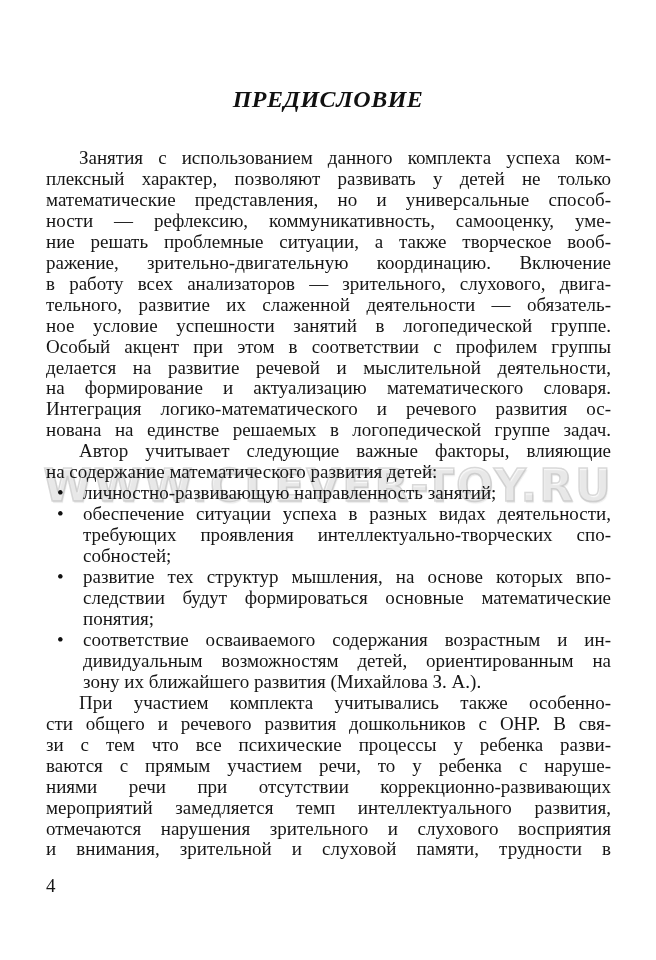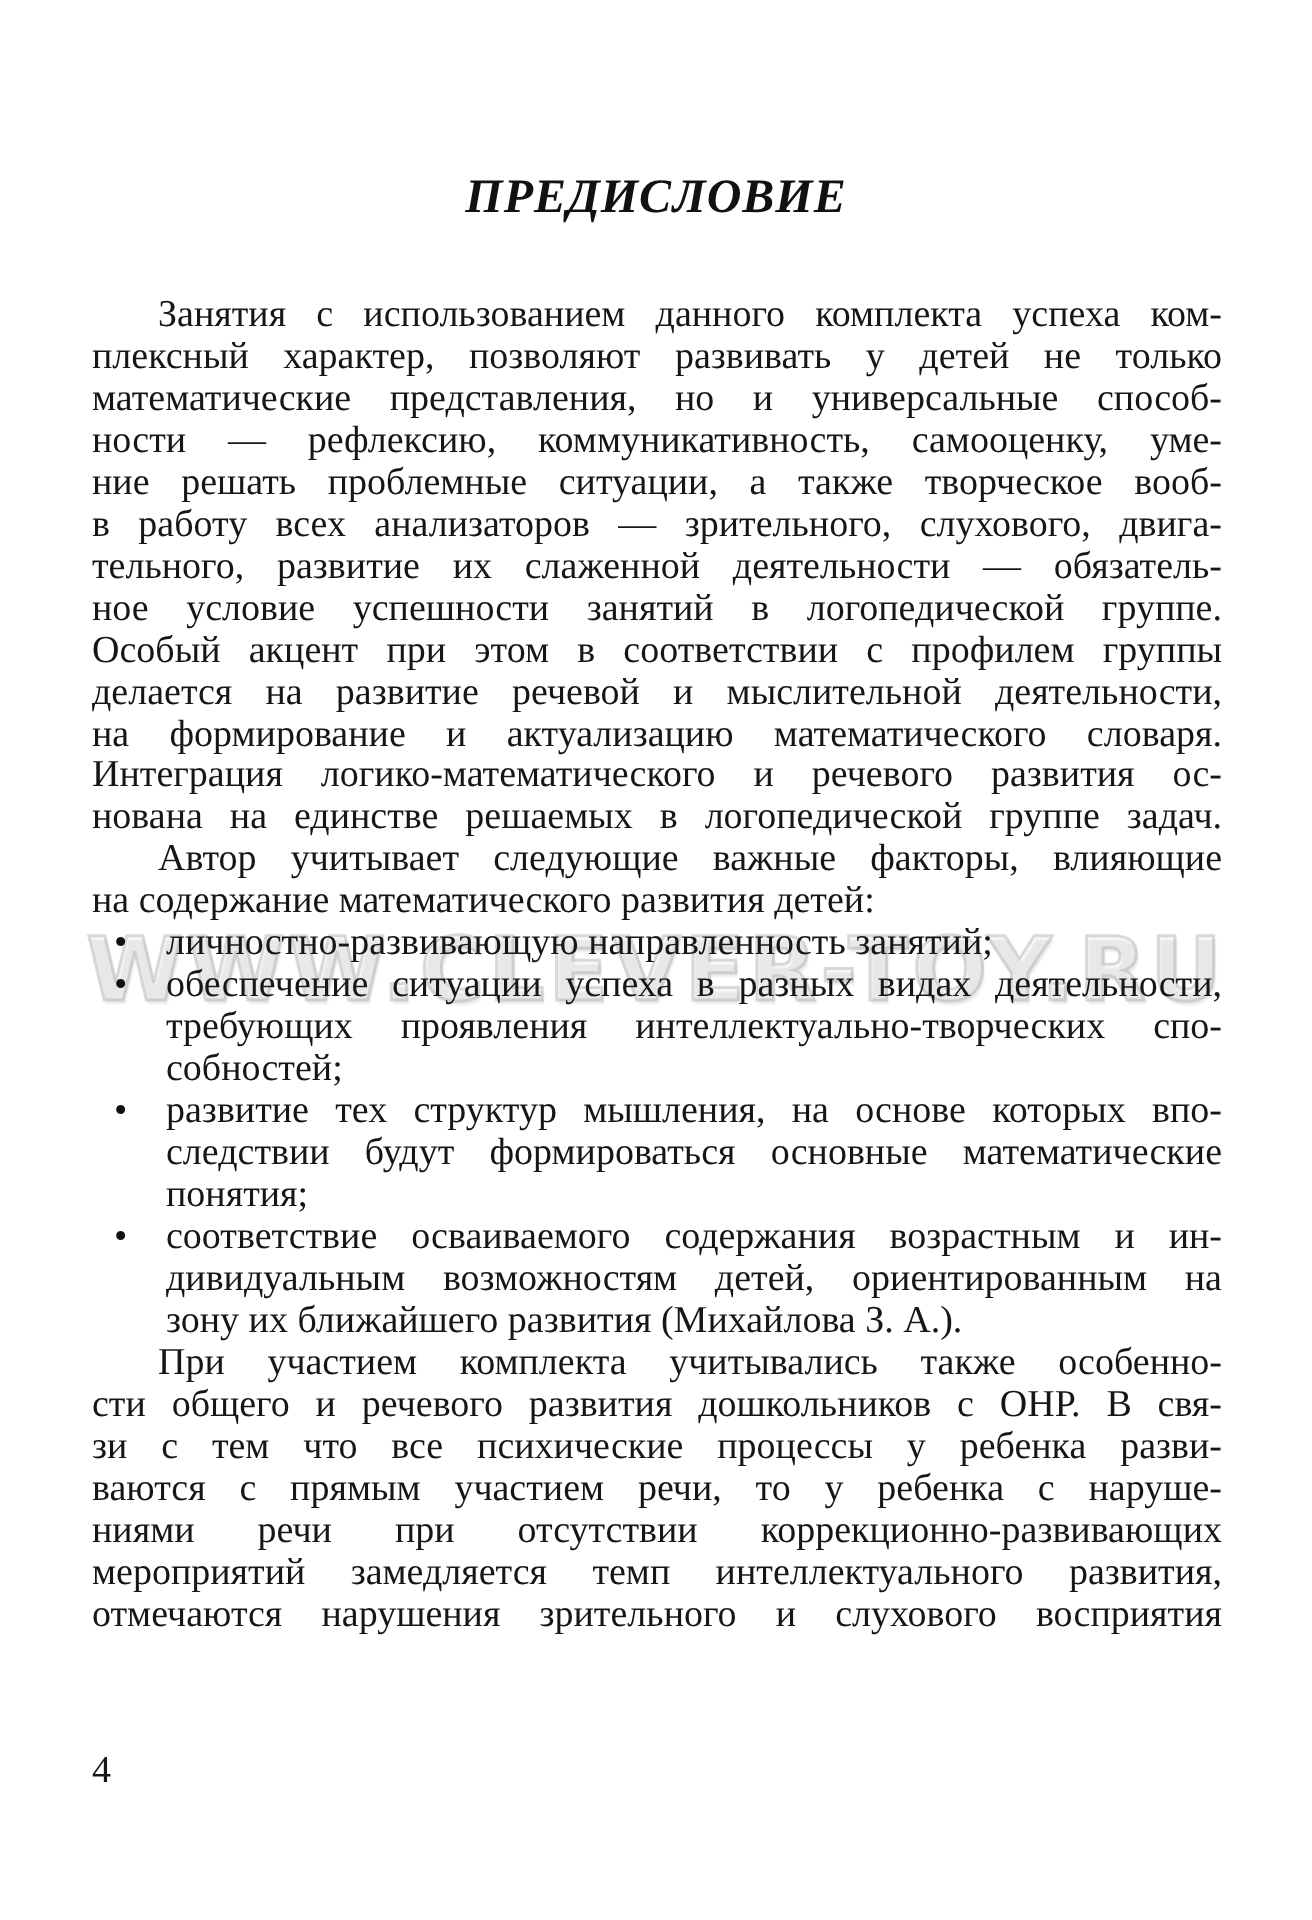--- a/index.html
+++ b/index.html
@@ -100,20 +100,21 @@
 
   <h1 class="title">ПРЕДИСЛОВИЕ</h1>
 
   <div class="body-text">
       <div class="block paragraph">
         <div class="line indent">Занятия с использованием данного комплекта успеха ком-</div>
         <div class="line">плексный характер, позволяют развивать у детей не только</div>
         <div class="line">математические представления, но и универсальные способ-</div>
         <div class="line">ности — рефлексию, коммуникативность, самооценку, уме-</div>
         <div class="line">ние решать проблемные ситуации, а также творческое вооб-</div>
+        <div class="line">ражение, зрительно-двигательную координацию. Включение</div>
         <div class="line">в работу всех анализаторов — зрительного, слухового, двига-</div>
         <div class="line">тельного, развитие их слаженной деятельности — обязатель-</div>
         <div class="line">ное условие успешности занятий в логопедической группе.</div>
         <div class="line">Особый акцент при этом в соответствии с профилем группы</div>
         <div class="line">делается на развитие речевой и мыслительной деятельности,</div>
         <div class="line">на формирование и актуализацию математического словаря.</div>
         <div class="line">Интеграция логико-математического и речевого развития ос-</div>
         <div class="line">нована на единстве решаемых в логопедической группе задач.</div>
       </div>
       <div class="block paragraph">
@@ -143,17 +144,18 @@
         <div class="line natural">зону их ближайшего развития (Михайлова З. А.).</div>
       </div>
       <div class="block paragraph">
         <div class="line indent">При участием комплекта учитывались также особенно-</div>
         <div class="line">сти общего и речевого развития дошкольников с ОНР. В свя-</div>
         <div class="line">зи с тем что все психические процессы у ребенка разви-</div>
         <div class="line">ваются с прямым участием речи, то у ребенка с наруше-</div>
         <div class="line">ниями речи при отсутствии коррекционно-развивающих</div>
         <div class="line">мероприятий замедляется темп интеллектуального развития,</div>
         <div class="line">отмечаются нарушения зрительного и слухового восприятия</div>
+        <div class="line">и внимания, зрительной и слуховой памяти, трудности в</div>
       </div>
     </div>
 
   <div class="page-number">4</div>
 </div>
 
 </body></html>

